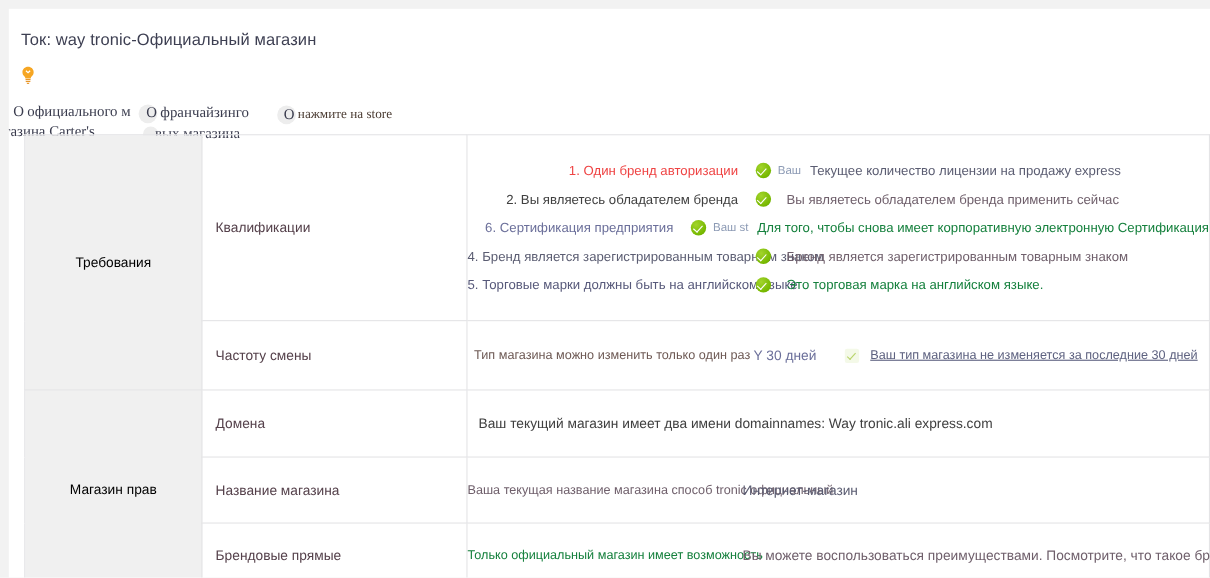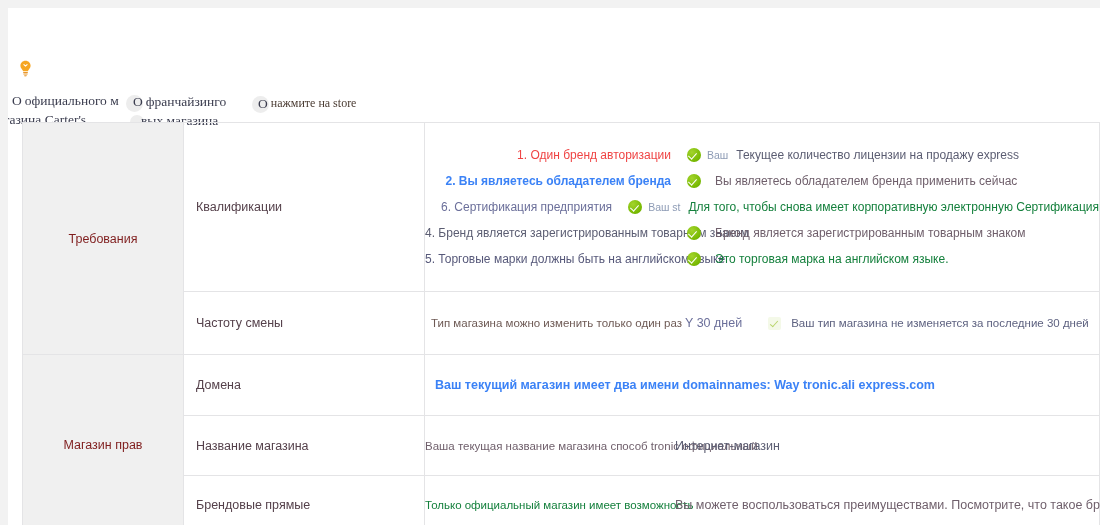--- a/index.html
+++ b/index.html
@@ -92,21 +92,21 @@
   .tbl td {
     border: 1px solid #e4e4e6;
     vertical-align: middle;
     padding: 0;
   }
   .c-group {
     width: 160px;
     background: #f0f0f0;
     text-align: center;
     font-size: 12.5px;
-    color: #7f1d1d;
+    color: #000000;
   }
   .c-label {
     width: 228px;
     padding-left: 12px !important;
     font-size: 12.5px;
     color: #55414b;
   }
   .c-body { padding: 0 !important; }
 
   .qual-list { padding: 10px 0 10px 0; }
@@ -142,21 +142,21 @@
   }
   .q-tag {
     font-size: 10.5px;
     color: #8d9bb5;
     margin-right: 8px;
   }
   .q-right { font-size: 12px; }
 
   
   .col-a { color: #ef4444; }   
-  .col-b { color: #3b82f6; font-weight: bold; }   
+  .col-b { color: #404040; }   
   .col-c { color: #6b6f9a; }   
   .col-d { color: #5b5d72; }   
   .col-e { color: #15803d; }   
   .col-f { color: #57597a; }
   .col-g { color: #6f5f6b; }
 
   .freq-row { display: flex; align-items: center; padding-left: 6px; }
   .freq-a { font-size: 11.5px; color: #6e5a55; text-align: right; }
   .freq-b { font-size: 12.5px; color: #6b6f9a; margin-left: 3px; }
   .check-faded {
@@ -168,21 +168,21 @@
   }
   .check-faded::after {
     content: "";
     position: absolute;
     left: 4px; top: 2px;
     width: 3px; height: 7px;
     border: solid #b8d46a;
     border-width: 0 1.6px 1.6px 0;
     transform: rotate(42deg);
   }
-  .freq-c { font-size: 11.5px; color: #5e6280; }
+  .freq-c { font-size: 11.5px; color: #5e6280; text-decoration: underline; }
 
   .split-row { display: flex; align-items: center; }
   .sr-left {
     width: 250px;
     text-align: right;
     padding-right: 8px;
     font-size: 11.5px;
     box-sizing: border-box;
     white-space: nowrap;
   }
@@ -193,20 +193,21 @@
   .h-freq   { height: 62px;  }
   .h-dom    { height: 60px;  }
   .h-name   { height: 59px;  }
   .h-brand  { height: 58px;  }
 </style>
 </head>
 <body>
 
 <div class="page">
 
+  <div class="title">Ток: way tronic-Официальный магазин</div>
 
   <div class="tip-row">
     <span class="bulb">
       <svg width="13" height="17" viewBox="0 0 13 17">
         <path d="M6.5 0.7C3.6 0.7 1.4 2.9 1.4 5.6c0 1.7 0.8 2.8 1.7 3.8 0.6 0.7 0.9 1.2 1 1.9h4.8c0.1-0.7 0.4-1.2 1-1.9 0.9-1 1.7-2.1 1.7-3.8C11.6 2.9 9.4 0.7 6.5 0.7z" fill="#f6a623"></path>
         <path d="M4.2 11.9h4.6v1.1H4.2z M4.4 13.6h4.2v1H4.4z M5.1 15.2h2.8c-0.2 0.8-0.8 1.2-1.4 1.2s-1.2-0.4-1.4-1.2z" fill="#e8962a"></path>
         <path d="M4.6 4.3l1.9 1.8 1.9-1.8" fill="none" stroke="#ffffff" stroke-width="1.1"></path>
       </svg>
     </span>
   </div>

